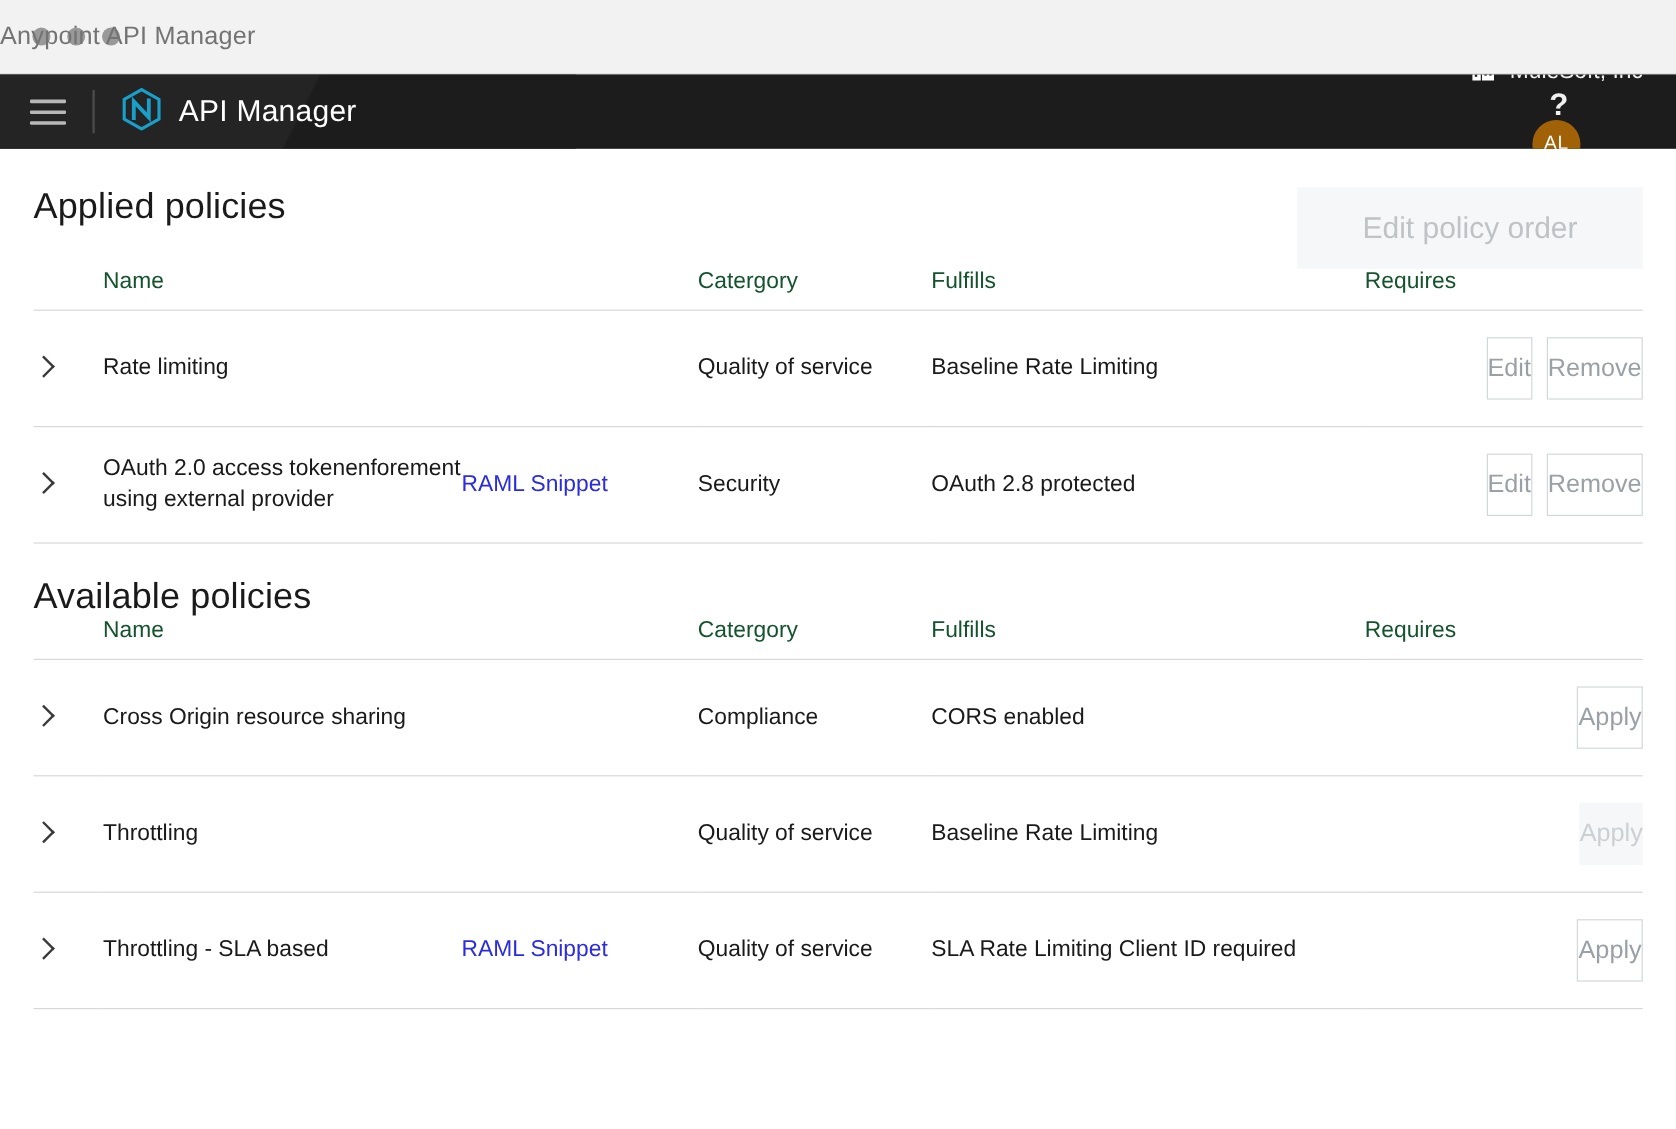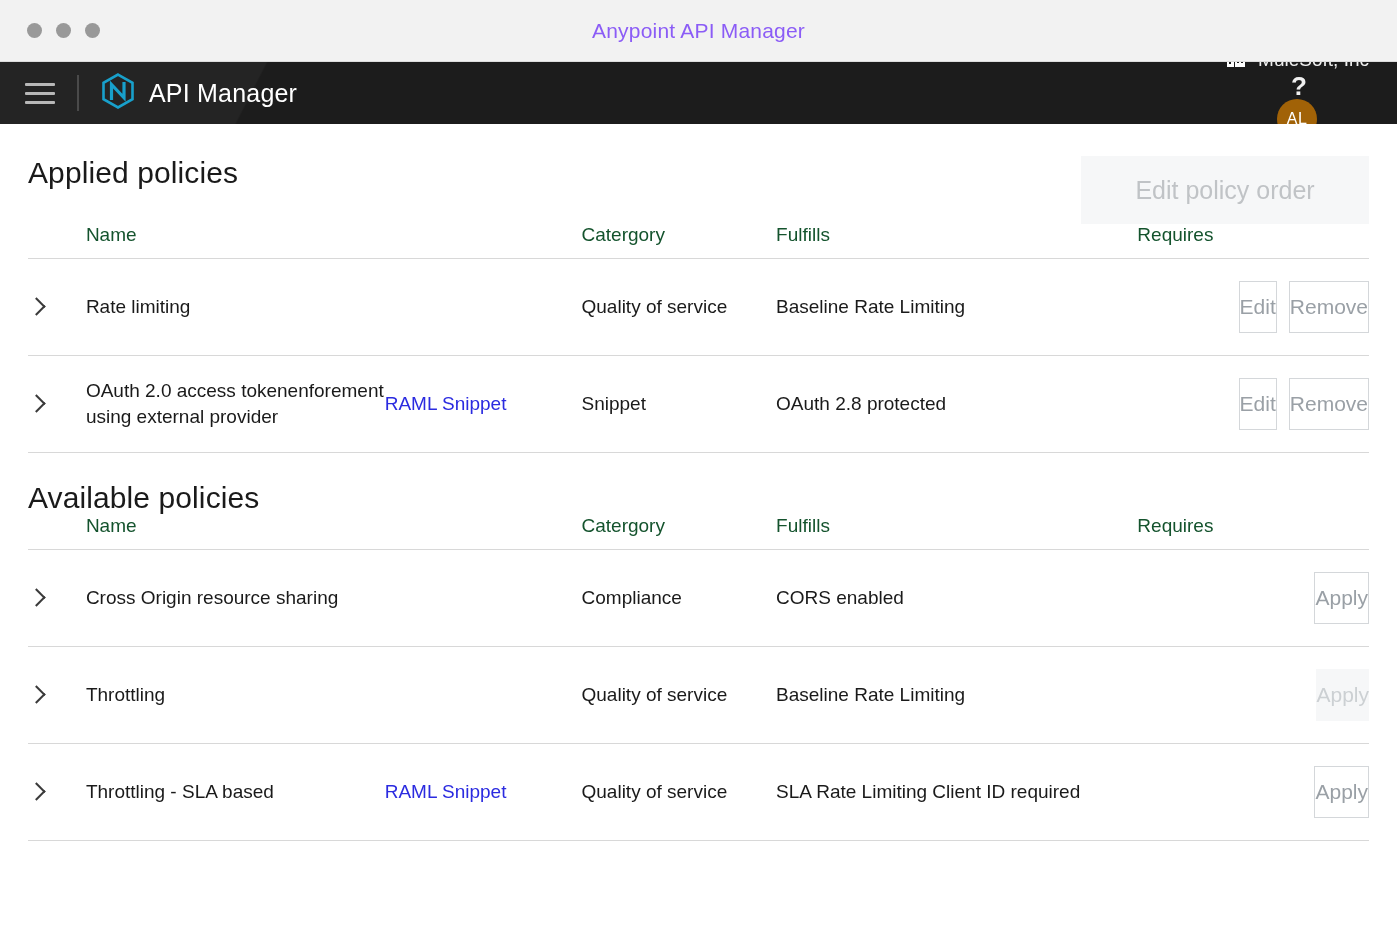--- a/index.html
+++ b/index.html
@@ -28,23 +28,23 @@
   }
   .dot {
     width: 15px;
     height: 15px;
     border-radius: 50%;
     background: #999999;
   }
   .window-title {
     position: absolute;
     left: 0; right: 0;
-    text-align: center;
+    text-align: left;
     font-size: 21px;
-    color: #8b5cf6;
+    color: #737373;
     letter-spacing: 0.2px;
   }
 
   
   .appheader {
     position: relative;
     height: 62px;
     background: #1c1c1c;
     display: flex;
     align-items: center;
@@ -335,21 +335,21 @@
         </td>
       </tr>
       <tr>
         <td>
           <span class="chevron"></span>
         </td>
         <td>OAuth 2.0 access tokenenforement using external provider</td>
         <td>
           <a class="snippet-link">RAML Snippet</a>
         </td>
-        <td>Snippet</td>
+        <td>Security</td>
         <td>OAuth 2.8 protected</td>
         <td></td>
         <td>
           <div class="actions">
             <button class="btn btn-wide">Edit</button>
             <button class="btn btn-wide">Remove</button>
           </div>
         </td>
       </tr>
     </tbody>

